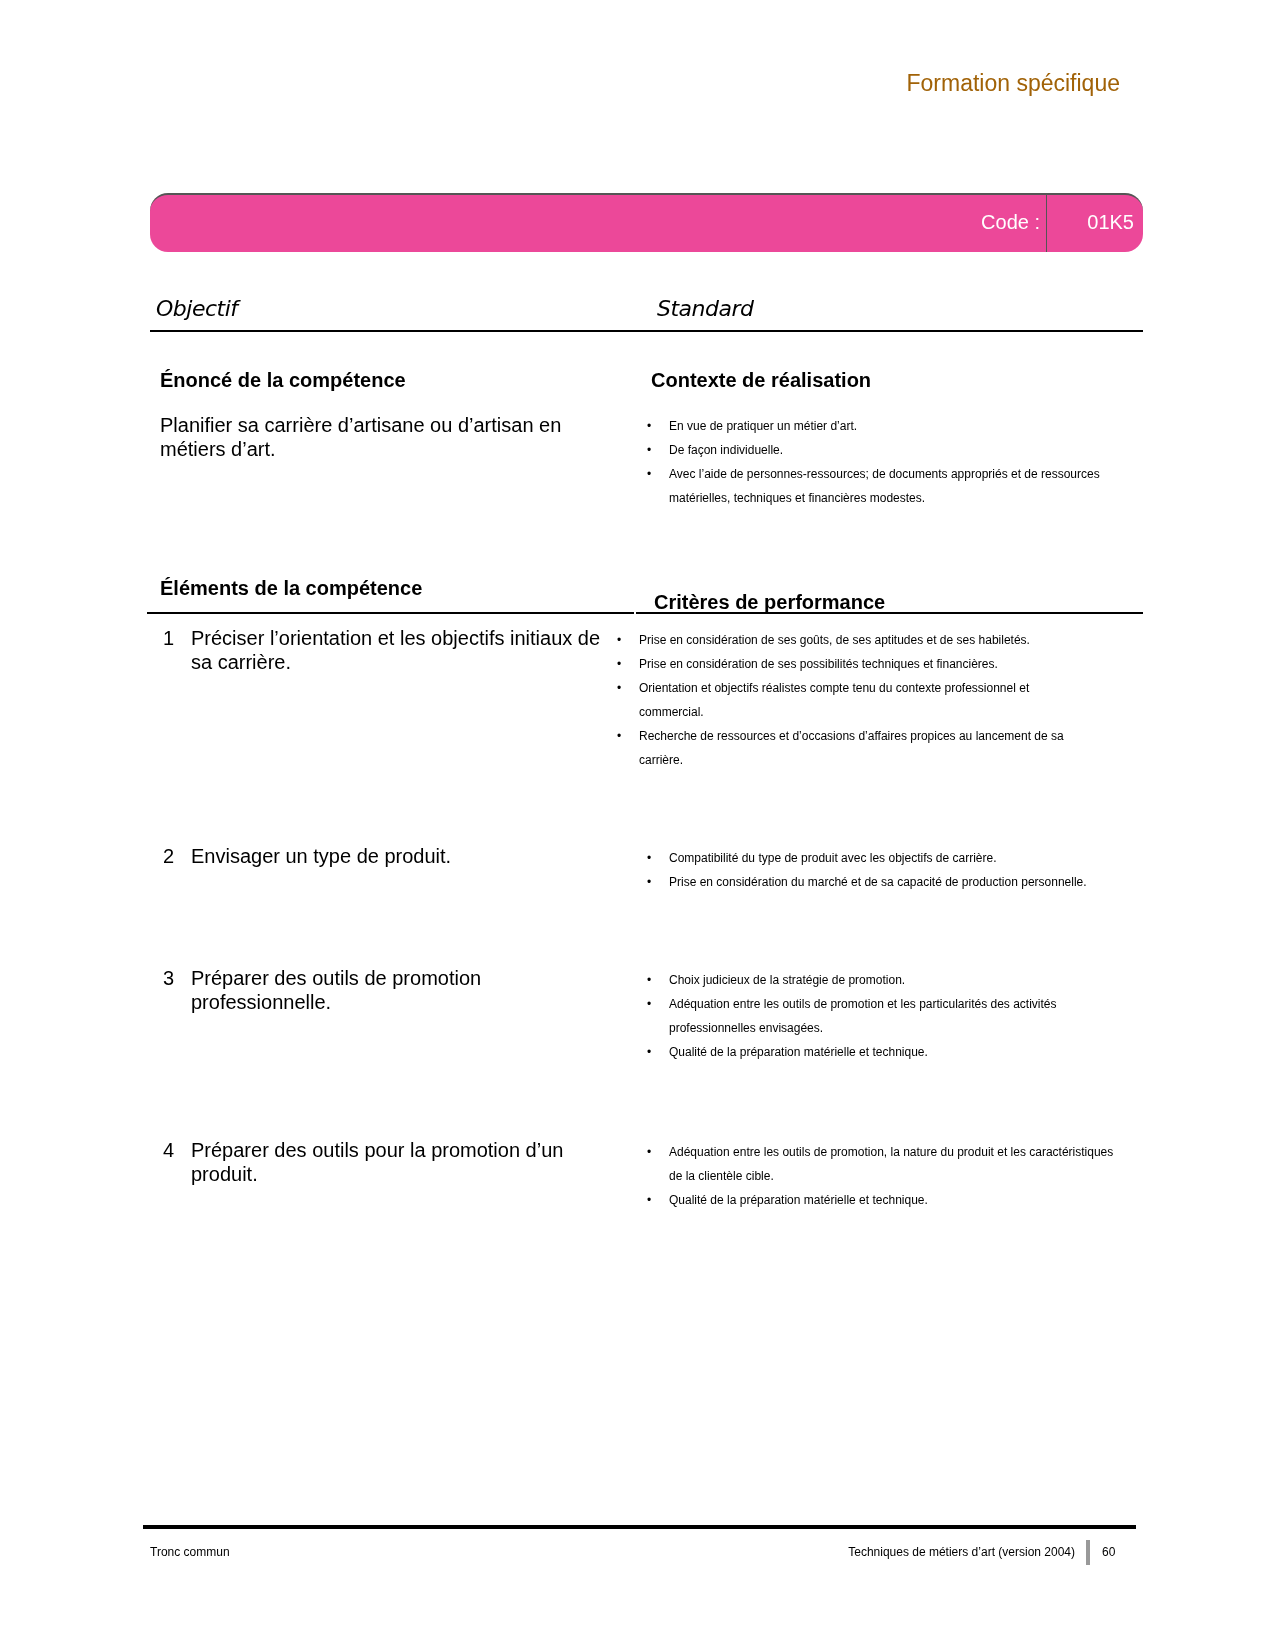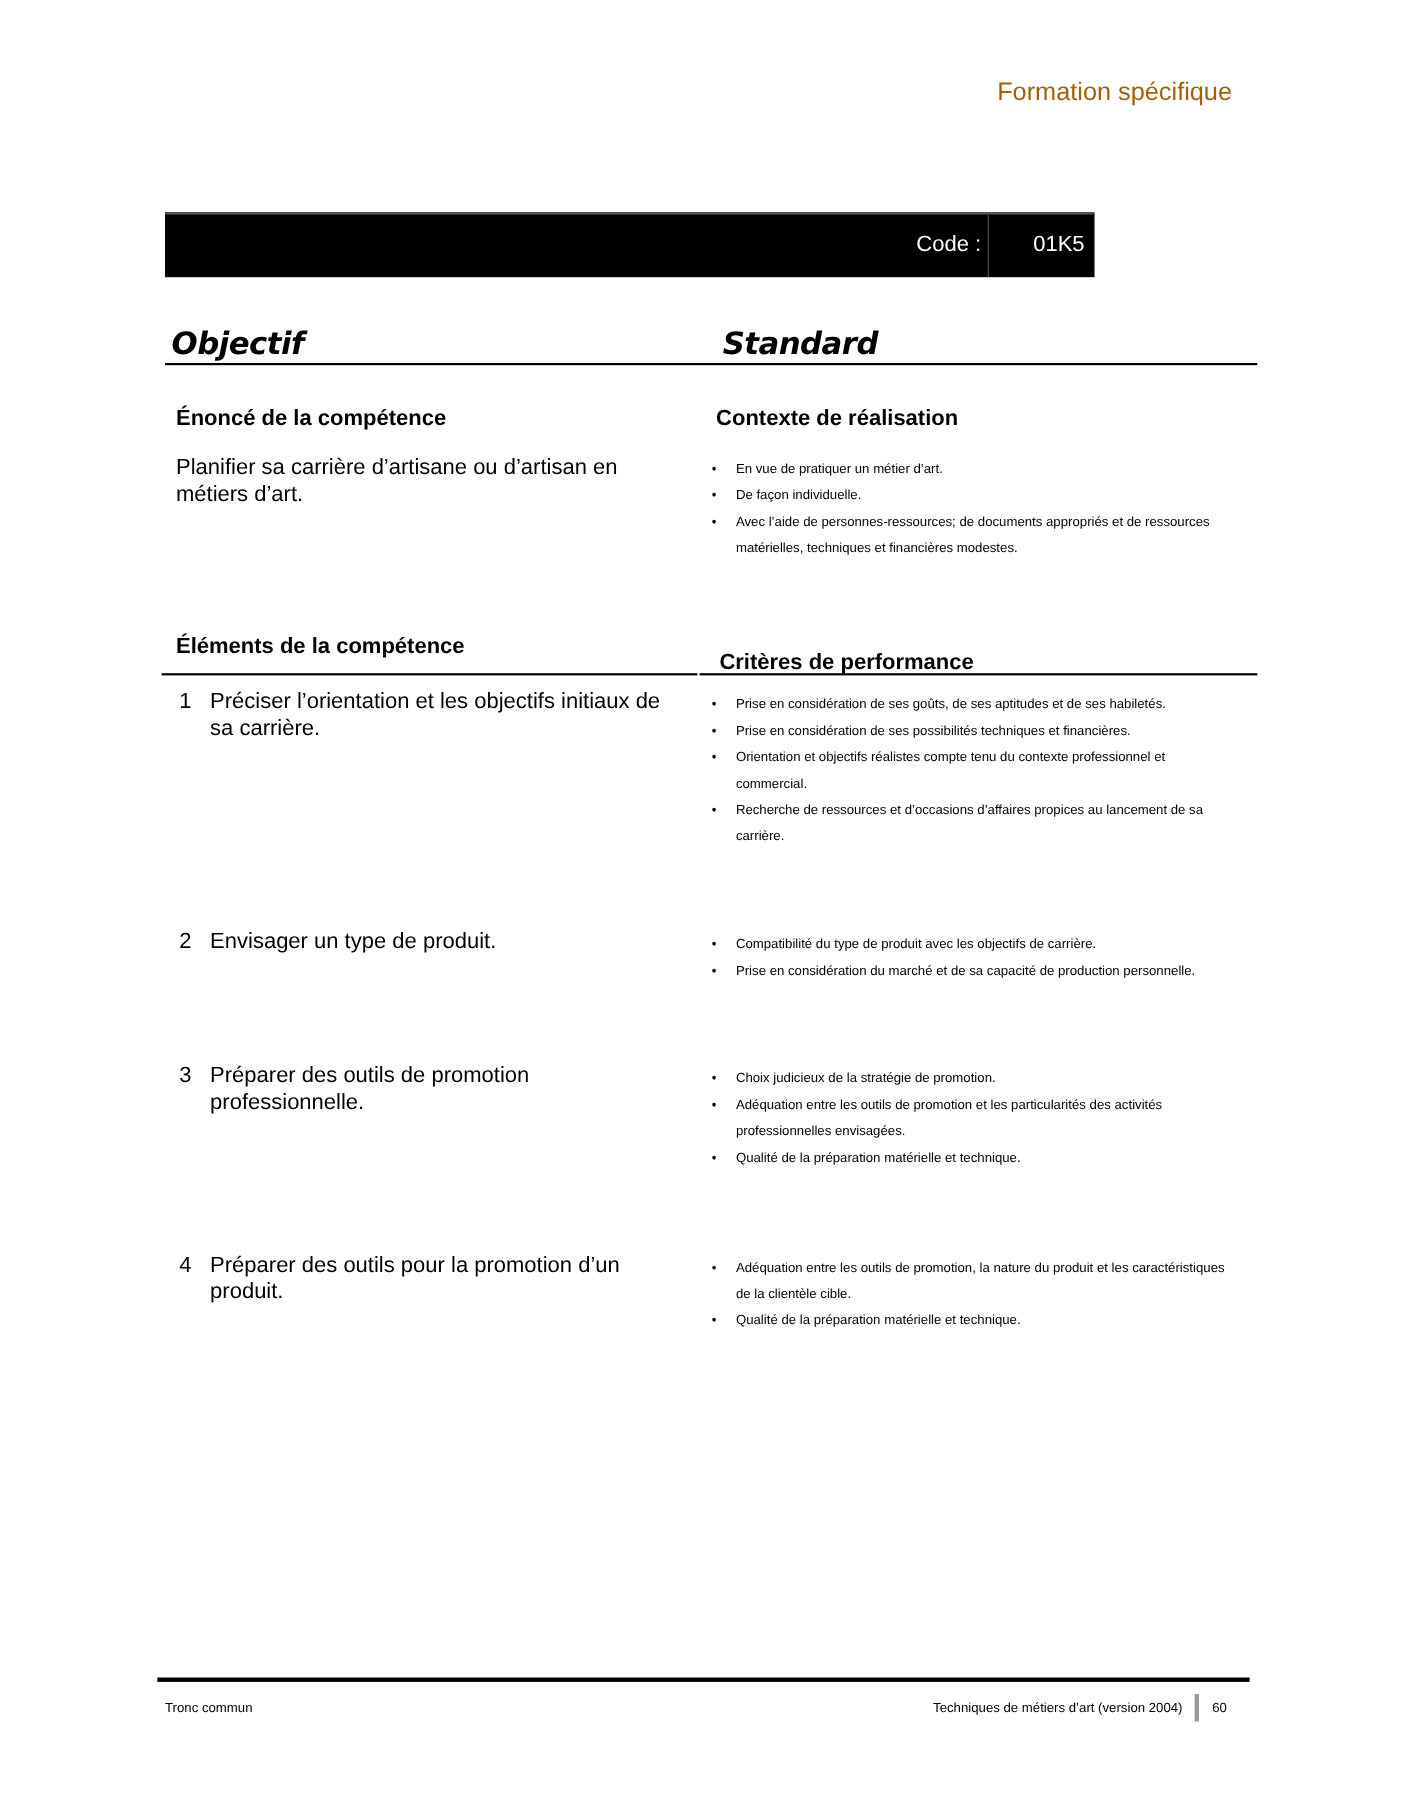--- a/index.html
+++ b/index.html
@@ -1,27 +1,27 @@
 <!DOCTYPE html>
 <html><head>
 <meta charset="utf-8">
 <style>
   html, body { margin: 0; padding: 0; background: #ffffff; }
   body { width: 1275px; height: 1650px; position: relative; overflow: hidden;
          font-family: "Liberation Sans", sans-serif; color: #000; }
   .running-head { position: absolute; top: 70px; right: 155px; font-size: 23px; color: #a16207; }
-  .code-bar { position: absolute; left: 150px; top: 193px; width: 845px; height: 59px;
-              background: #000000; border-top: 2px solid #555; box-sizing: border-box; }
+  .code-bar { position: absolute; left: 150px; top: 193px; width: 993px; height: 59px;
+              background: #ec4899; border-top: 2px solid #555; box-sizing: border-box; border-radius: 18px; }
   .code-label { position: absolute; right: 103px; top: 16px; color: #fff; font-size: 20px; }
   .code-divider { position: absolute; right: 96px; top: 0; width: 1px; height: 100%; background: #555; }
   .code-value { position: absolute; right: 9px; top: 16px; color: #fff; font-size: 20px; }
   .col-heads { position: absolute; left: 150px; top: 296px; width: 993px; height: 36px;
                border-bottom: 2px solid #000; box-sizing: border-box; }
-  .col-head { position: absolute; top: 0; font-family: "DejaVu Sans", sans-serif; font-weight: bold;
-              font-style: italic; font-size: 28px; letter-spacing: -0.5px; }
+  .col-head { position: absolute; top: 0; font-family: "DejaVu Sans", sans-serif; font-weight: normal;
+              font-style: italic; font-size: 22px; letter-spacing: -0.5px; }
   .col-head.left { left: 6px; }
   .col-head.right { left: 507px; }
   .sec-title { position: absolute; font-weight: bold; font-size: 20px; }
   .body-text { position: absolute; font-size: 20px; line-height: 24px; }
   ul.bullets { position: absolute; margin: 0; padding: 0; list-style: none; font-size: 12px; line-height: 24px; }
   ul.bullets li { position: relative; padding-left: 22px; }
   ul.bullets li::before { content: "\2022"; position: absolute; left: 0; top: 0; }
   .sub-rule { position: absolute; top: 612px; height: 2px; background: #000; }
   .element { position: absolute; left: 163px; width: 460px; font-size: 20px; line-height: 24px; }
   .element .num { position: absolute; left: 0; top: 0; }
@@ -60,21 +60,21 @@
 
 <div class="sec-title" style="left:160px; top:577px;">Éléments de la compétence</div>
 <div class="sec-title" style="left:654px; top:577px;margin-top:14px;">Critères de performance</div>
 <div class="sub-rule" style="left:147px; width:487px;"></div>
 <div class="sub-rule" style="left:636px; width:507px;"></div>
 
 <div class="element" style="top:626px;">
   <span class="num">1</span>
   <span class="txt">Préciser l’orientation et les objectifs initiaux de sa carrière.</span>
 </div>
-<ul class="bullets" style="left:647px; top:628px; width:470px;">
+<ul class="bullets" style="left:617px; top:628px; width:470px;">
   <li>Prise en considération de ses goûts, de ses aptitudes et de ses habiletés.</li>
   <li>Prise en considération de ses possibilités techniques et financières.</li>
   <li>Orientation et objectifs réalistes compte tenu du contexte professionnel et commercial.</li>
   <li>Recherche de ressources et d’occasions d’affaires propices au lancement de sa carrière.</li>
 </ul>
 
 <div class="element" style="top:844px;">
   <span class="num">2</span>
   <span class="txt">Envisager un type de produit.</span>
 </div>

